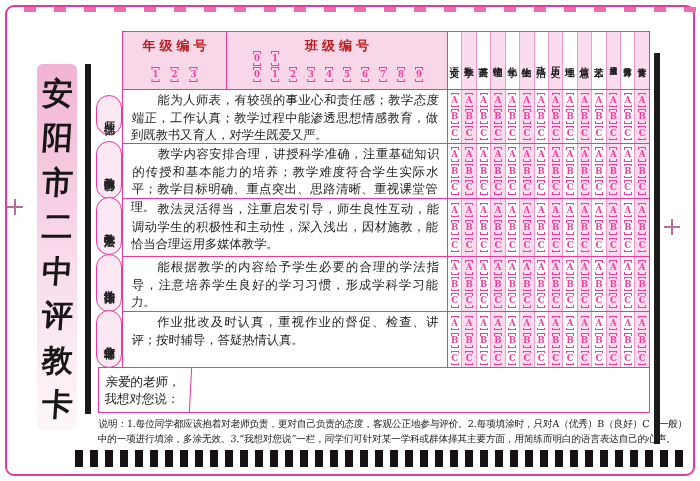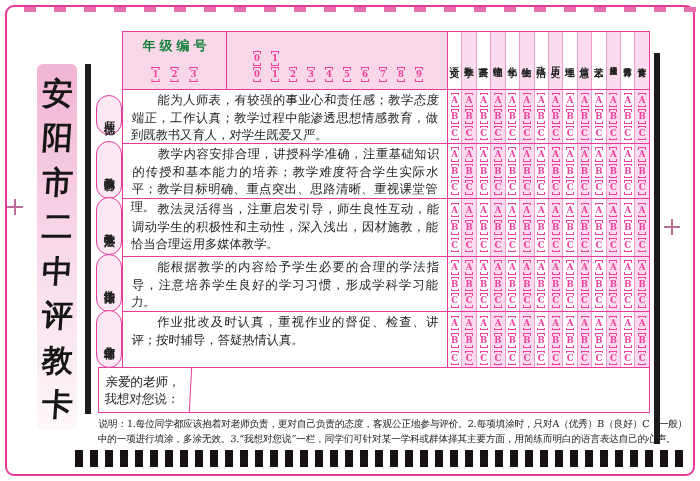--- a/index.html
+++ b/index.html
@@ -34,21 +34,21 @@
   .cross.l { left:7px; top:199px; }
   .cross.r { left:664px; top:219px; }
 
   
   .grid { position:absolute; left:122px; top:31px; width:528px;
           border:1.5px solid #e5399b; background:#fff; }
   .hdr-row { display:flex; height:57px; }
   .grade-box { width:104px; background:#f8d7e8; position:relative; border-right:1.5px solid #e5399b; }
   .class-box { width:221px; background:#f8d7e8; position:relative; border-right:1.5px solid #e5399b; }
   .box-label { margin-top:5px; text-align:center; font-family:"Liberation Sans","DejaVu Sans",sans-serif;
-               font-weight:bold; font-size:13px; letter-spacing:4px; color:#15803d; text-indent:4px; }
+               font-weight:bold; font-size:13px; letter-spacing:4px; color:#b91c1c; text-indent:4px; }
   .digits { position:absolute; display:flex; }
   .digits .cell { width:18px; display:flex; justify-content:center; }
   .g-digits { left:50%; transform:translateX(-50%); top:35px; }
   .g-digits .cell { width:19px; }
   .c-tens  { left:21px; top:19px; }
   .c-ones  { left:21px; top:35px; }
 
   .subj-box { flex:1; display:flex; background:#fff; }
   .col { flex:1; display:flex; flex-direction:column; align-items:center; justify-content:space-evenly; padding:1px 0; }
   .col:nth-child(even) { background:#fbdcee; }
@@ -161,20 +161,21 @@
             <div class="cell">
               <div class="bub">
                 <i class="bk t"></i>
                 <span class="ch">3</span>
                 <i class="bk b"></i>
               </div>
             </div>
           </div>
       </div>
       <div class="class-box">
+        <div class="box-label">班级编号</div>
         <div class="digits c-tens" id="classTens">
             <div class="cell">
               <div class="bub">
                 <i class="bk t"></i>
                 <span class="ch">0</span>
                 <i class="bk b"></i>
               </div>
             </div>
             <div class="cell">
               <div class="bub">

